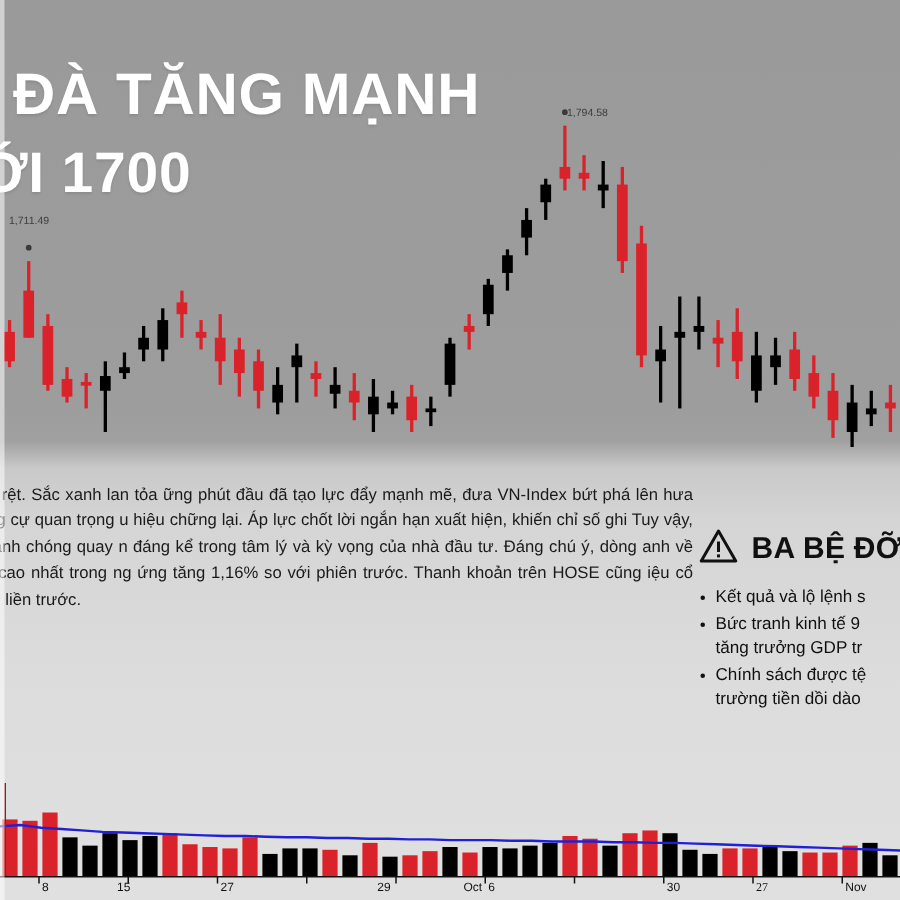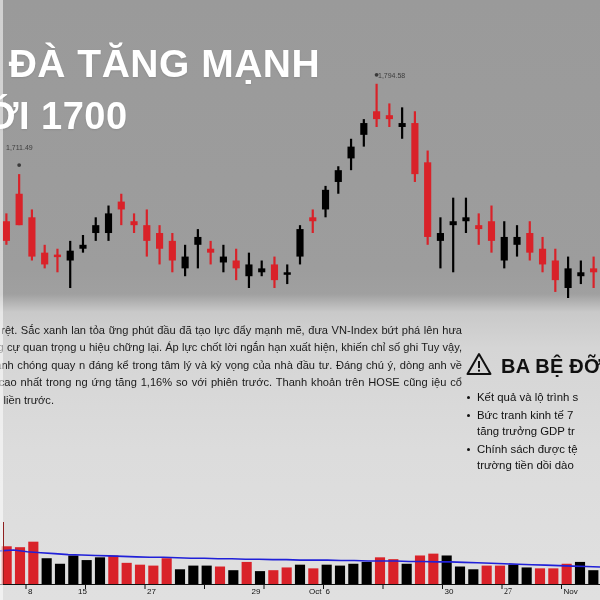--- a/index.html
+++ b/index.html
@@ -314,22 +314,22 @@
       <span class="warn-icon">
         <svg width="26" height="24" viewBox="0 0 26 24">
           <path d="M13 2 L24.5 22 L1.5 22 Z" fill="none" stroke="#111" stroke-width="2" stroke-linejoin="round"></path>
           <rect x="12" y="9" width="2" height="7" fill="#111"></rect>
           <rect x="12" y="17.6" width="2" height="2" fill="#111"></rect>
         </svg>
       </span>
       <span id="callout-title">BA BỆ ĐỠ C</span>
     </div>
     <ul id="callout-list">
-        <li><span>Kết quả và lộ trình s</span></li>
-        <li><span>Bức tranh kinh tế 7</span><span class="cont">tăng trưởng GDP tr</span></li>
+        <li><span>Kết quả và lộ lệnh s</span></li>
+        <li><span>Bức tranh kinh tế 9</span><span class="cont">tăng trưởng GDP tr</span></li>
         <li><span>Chính sách được tệ</span><span class="cont">trường tiền dồi dào</span></li>
       </ul>
   </div>
 
   <div id="volume-chart">
     <svg id="volume-svg" width="600" height="78" viewBox="0 0 600 78">
         <rect x="1.5999999999999996" y="24.28" width="10.133333333333335" height="37.72" fill="#d92229"></rect>
         <rect x="14.933333333333334" y="25.199999999999996" width="10.133333333333335" height="36.800000000000004" fill="#d92229"></rect>
         <rect x="28.266666666666666" y="19.68" width="10.133333333333335" height="42.32" fill="#d92229"></rect>
         <rect x="41.6" y="36.239999999999995" width="10.133333333333335" height="25.76" fill="#000000"></rect>

